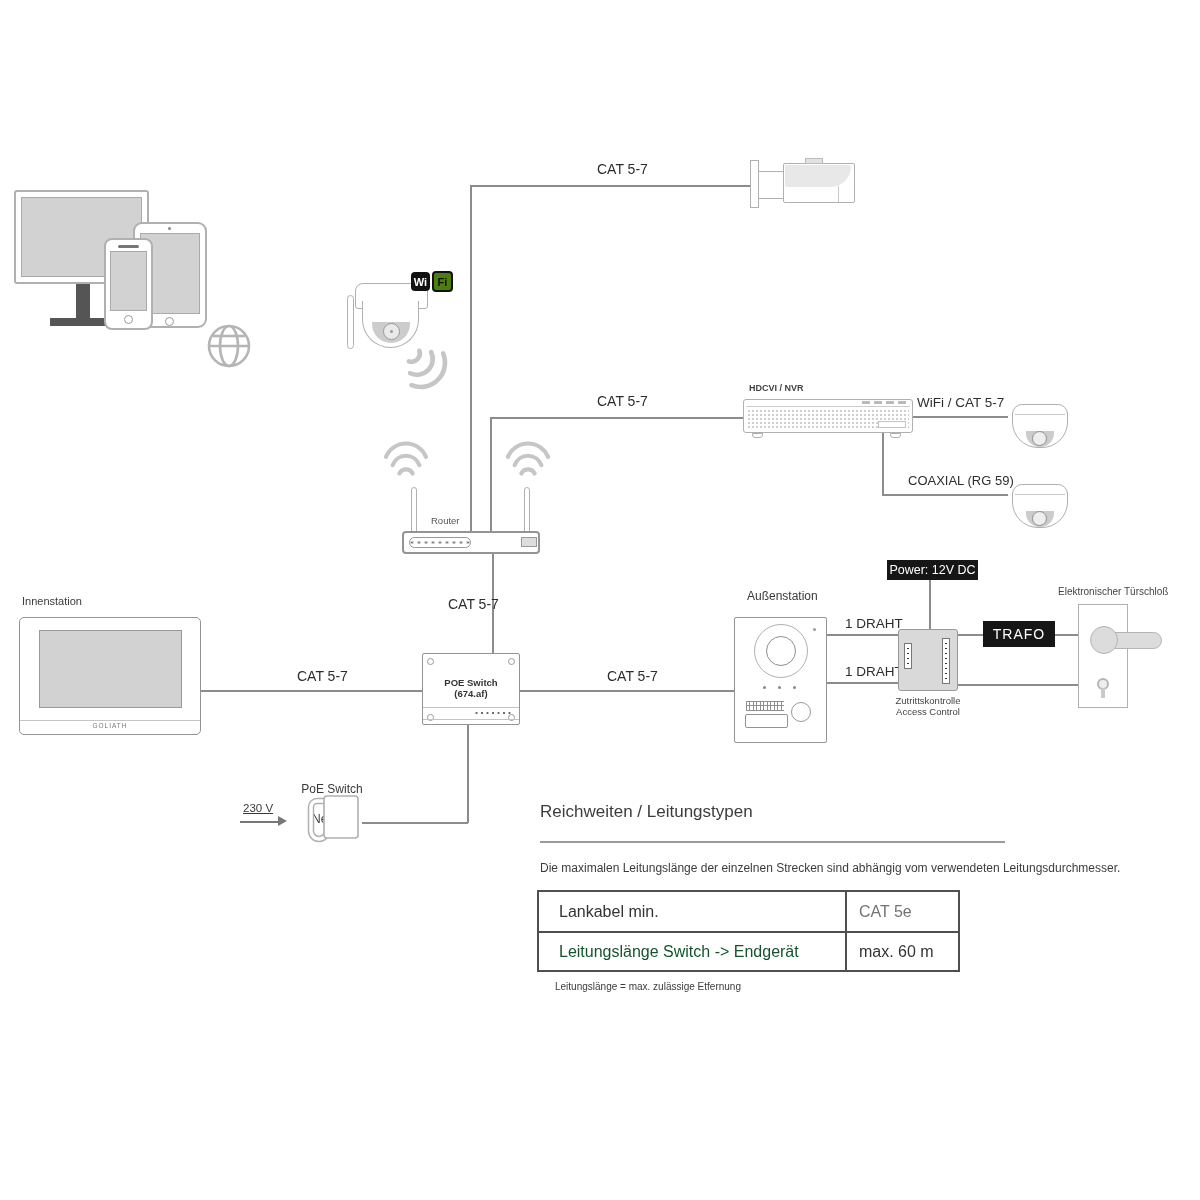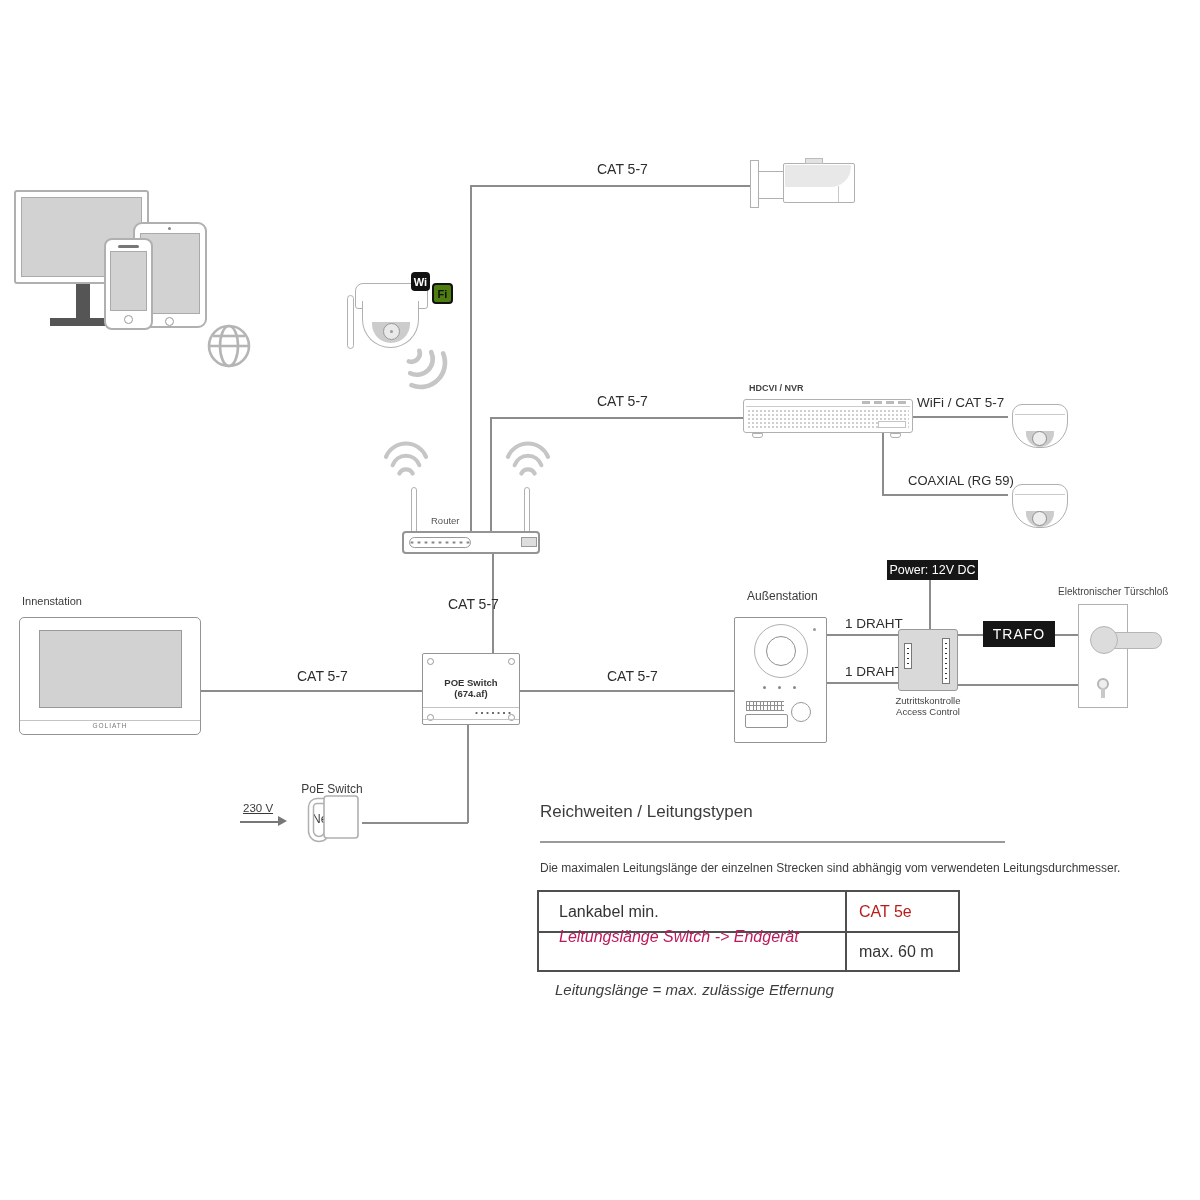--- a/index.html
+++ b/index.html
@@ -86,21 +86,21 @@
   </div>
 
   <div>
     <div class="dev" style="left:347px;top:295px;width:7px;height:54px;border-radius:4px;"></div>
     <div class="dev" style="left:355px;top:283px;width:73px;height:26px;border-radius:8px 8px 3px 3px;"></div>
     <div class="dev" style="left:362px;top:301px;width:57px;height:47px;border-top:none;border-radius:0 0 29px 29px;"></div>
     <div class="abs" style="left:372px;top:322px;width:38px;height:21px;background:#cccccc;border-radius:0 0 19px 19px;"></div>
     <div class="abs" style="left:383px;top:323px;width:17px;height:17px;border:1.5px solid #999;border-radius:50%;background:#e9e9e9;box-sizing:border-box;"></div>
     <div class="abs" style="left:390px;top:330px;width:3px;height:3px;border-radius:50%;background:#999;"></div>
     <div class="abs" style="left:411px;top:272px;width:19px;height:19px;background:#111;color:#fff;border-radius:4px;font-size:11px;font-weight:bold;display:flex;align-items:center;justify-content:center;">Wi</div>
-    <div class="abs" style="left:432px;top:271px;width:17px;height:17px;background:#4d7c0f;color:#111;border:2px solid #111;border-radius:4px;font-size:11px;font-weight:bold;display:flex;align-items:center;justify-content:center;box-sizing:content-box;margin-top:12px;">Fi</div>
+    <div class="abs" style="left:432px;top:271px;width:17px;height:17px;background:#4d7c0f;color:#111;border:2px solid #111;border-radius:4px;font-size:11px;font-weight:bold;display:flex;align-items:center;justify-content:center;box-sizing:content-box;">Fi</div>
     <svg class="waves abs" style="left:396px;top:344px;transform:rotate(135deg);" width="56" height="44" viewBox="0 0 60 46">
       <path d="M6 18 A 26 26 0 0 1 54 18"></path>
       <path d="M14 28 A 17 17 0 0 1 46 28"></path>
       <path d="M22 38 A 9 9 0 0 1 38 38"></path>
     </svg>
   </div>
 
   <div>
     <svg class="waves abs" style="left:381px;top:441px;" width="50" height="40" viewBox="0 0 60 46">
       <path d="M6 18 A 26 26 0 0 1 54 18"></path>
@@ -224,21 +224,21 @@
 
   <div>
     <div class="abs" style="left:540px;top:802px;font-size:17px;color:#3c3c3c;">Reichweiten / Leitungstypen</div>
     <div class="abs" style="left:540px;top:841px;width:465px;height:1.5px;background:#9a9a9a;"></div>
     <div class="abs" style="left:540px;top:861px;font-size:12px;color:#3c3c3c;">Die maximalen Leitungslänge der einzelnen Strecken sind abhängig vom verwendeten Leitungsdurchmesser.</div>
 
     <div class="abs" style="left:537px;top:890px;width:423px;height:82px;border:2px solid #4f4f4f;box-sizing:border-box;">
       <div style="position:absolute;left:306px;top:0;width:2px;height:100%;background:#4f4f4f;"></div>
       <div style="position:absolute;left:0;top:39px;width:100%;height:2px;background:#4f4f4f;"></div>
       <div style="position:absolute;left:20px;top:11px;font-size:16px;color:#333;">Lankabel min.</div>
-      <div style="position:absolute;left:320px;top:11px;font-size:16px;color:#b91c1c;">CAT 5e</div>
-      <div style="position:absolute;left:20px;top:36px;font-size:16px;color:#be185d;font-style:italic;">Leitungslänge Switch -&gt; Endgerät</div>
+      <div style="position:absolute;left:320px;top:11px;font-size:16px;color:#737373;">CAT 5e</div>
+      <div style="position:absolute;left:20px;top:51px;font-size:16px;color:#14532d;">Leitungslänge Switch -&gt; Endgerät</div>
       <div style="position:absolute;left:320px;top:51px;font-size:16px;color:#333;">max. 60 m</div>
     </div>
 
-    <div class="abs" style="left:555px;top:981px;font-size:15px;color:#3c3c3c;font-style:italic;">Leitungslänge = max. zulässige Etfernung</div>
+    <div class="abs" style="left:555px;top:981px;font-size:10px;color:#3c3c3c;">Leitungslänge = max. zulässige Etfernung</div>
   </div>
 
 </div>
 
 </body></html>

